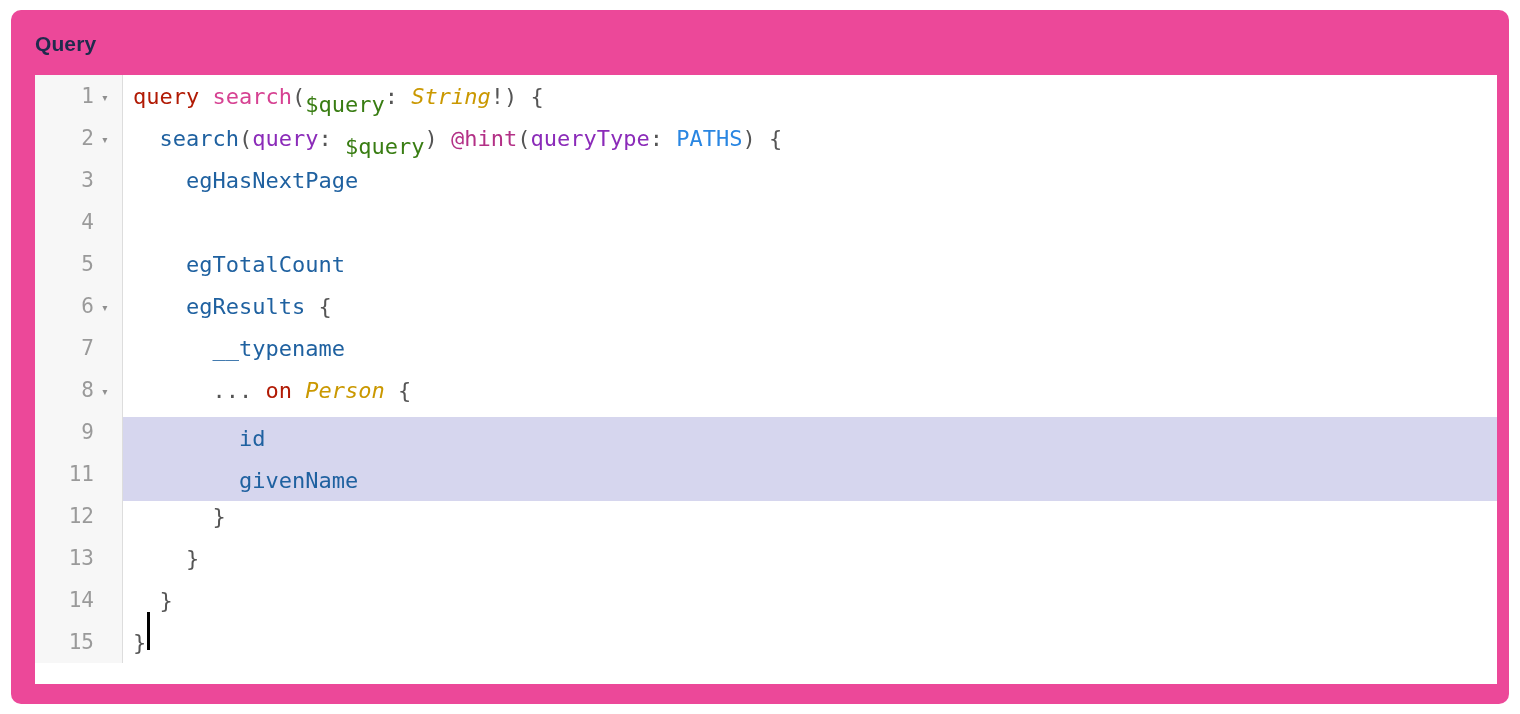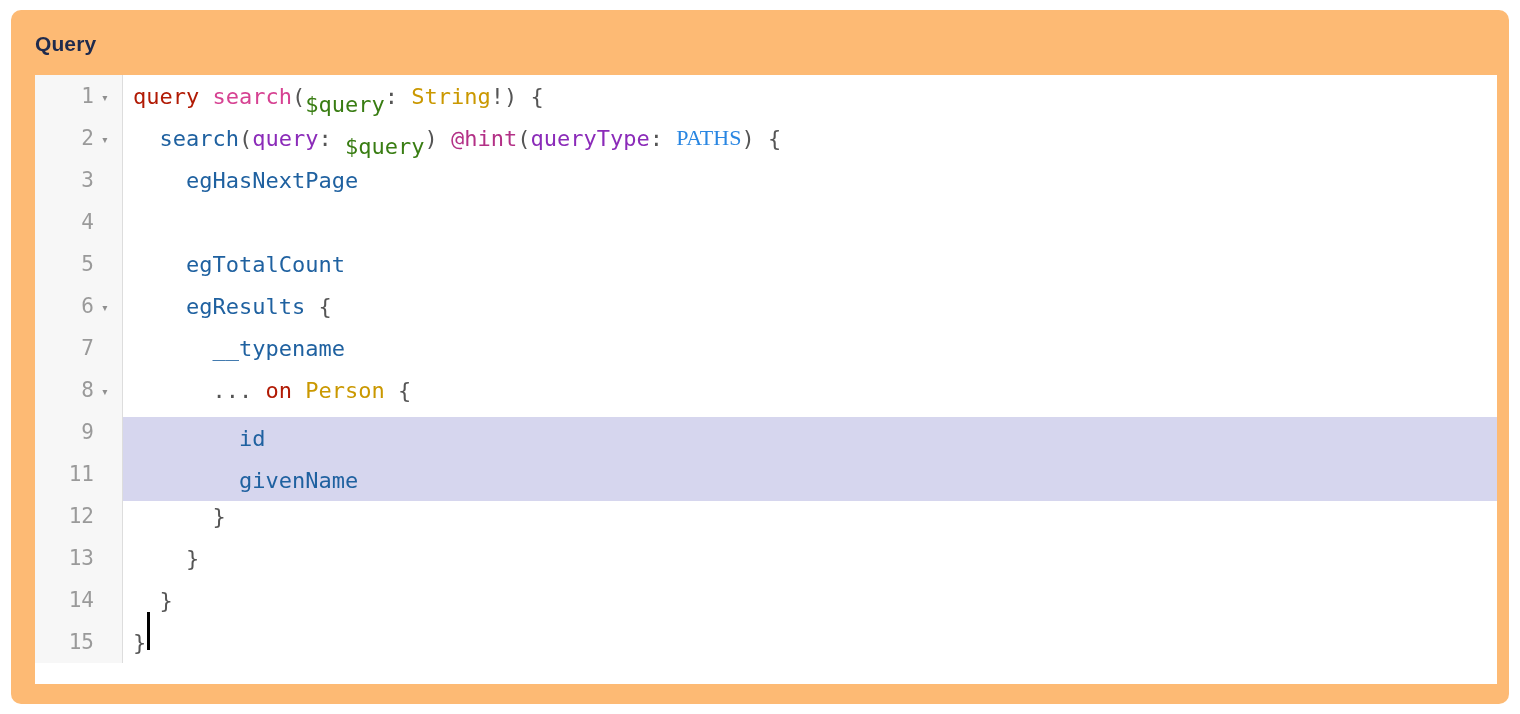--- a/index.html
+++ b/index.html
@@ -14,21 +14,21 @@
     overflow: hidden;
   }
 
   
   #query-editor-panel {
     position: absolute;
     left: 11px;
     top: 10px;
     width: 1498px;
     height: 694px;
-    background: #fdba74;
+    background: #ec4899;
     border-radius: 10px;
     box-sizing: border-box;
     overflow: hidden;
   }
 
   #panel-header {
     position: absolute;
     left: 0;
     top: 0;
     width: 100%;
@@ -127,25 +127,25 @@
     top: 537px;
     width: 3px;
     height: 38px;
     background: #000000;
   }
 
   
   .tok-keyword   { color: #b11a04; }
   .tok-opname    { color: #d64292; }
   .tok-variable  { color: #397d13; margin-top: 16px; }
-  .tok-type      { color: #ca9800; }
+  .tok-type      { color: #ca9800; font-style: italic; }
   .tok-attribute { color: #8b2bb9; }
   .tok-property  { color: #1f61a0; }
   .tok-directive { color: #b33086; }
-  .tok-enum      { color: #2986e2; font-family: Liberation Serif, serif; }
+  .tok-enum      { color: #2986e2; }
   .tok-punct     { color: #555555; }
 
   
   #editor-scrollbar-track {
     position: absolute;
     left: 1473px;
     top: 65px;
     width: 22px;
     height: 620px;
     background: transparent;

